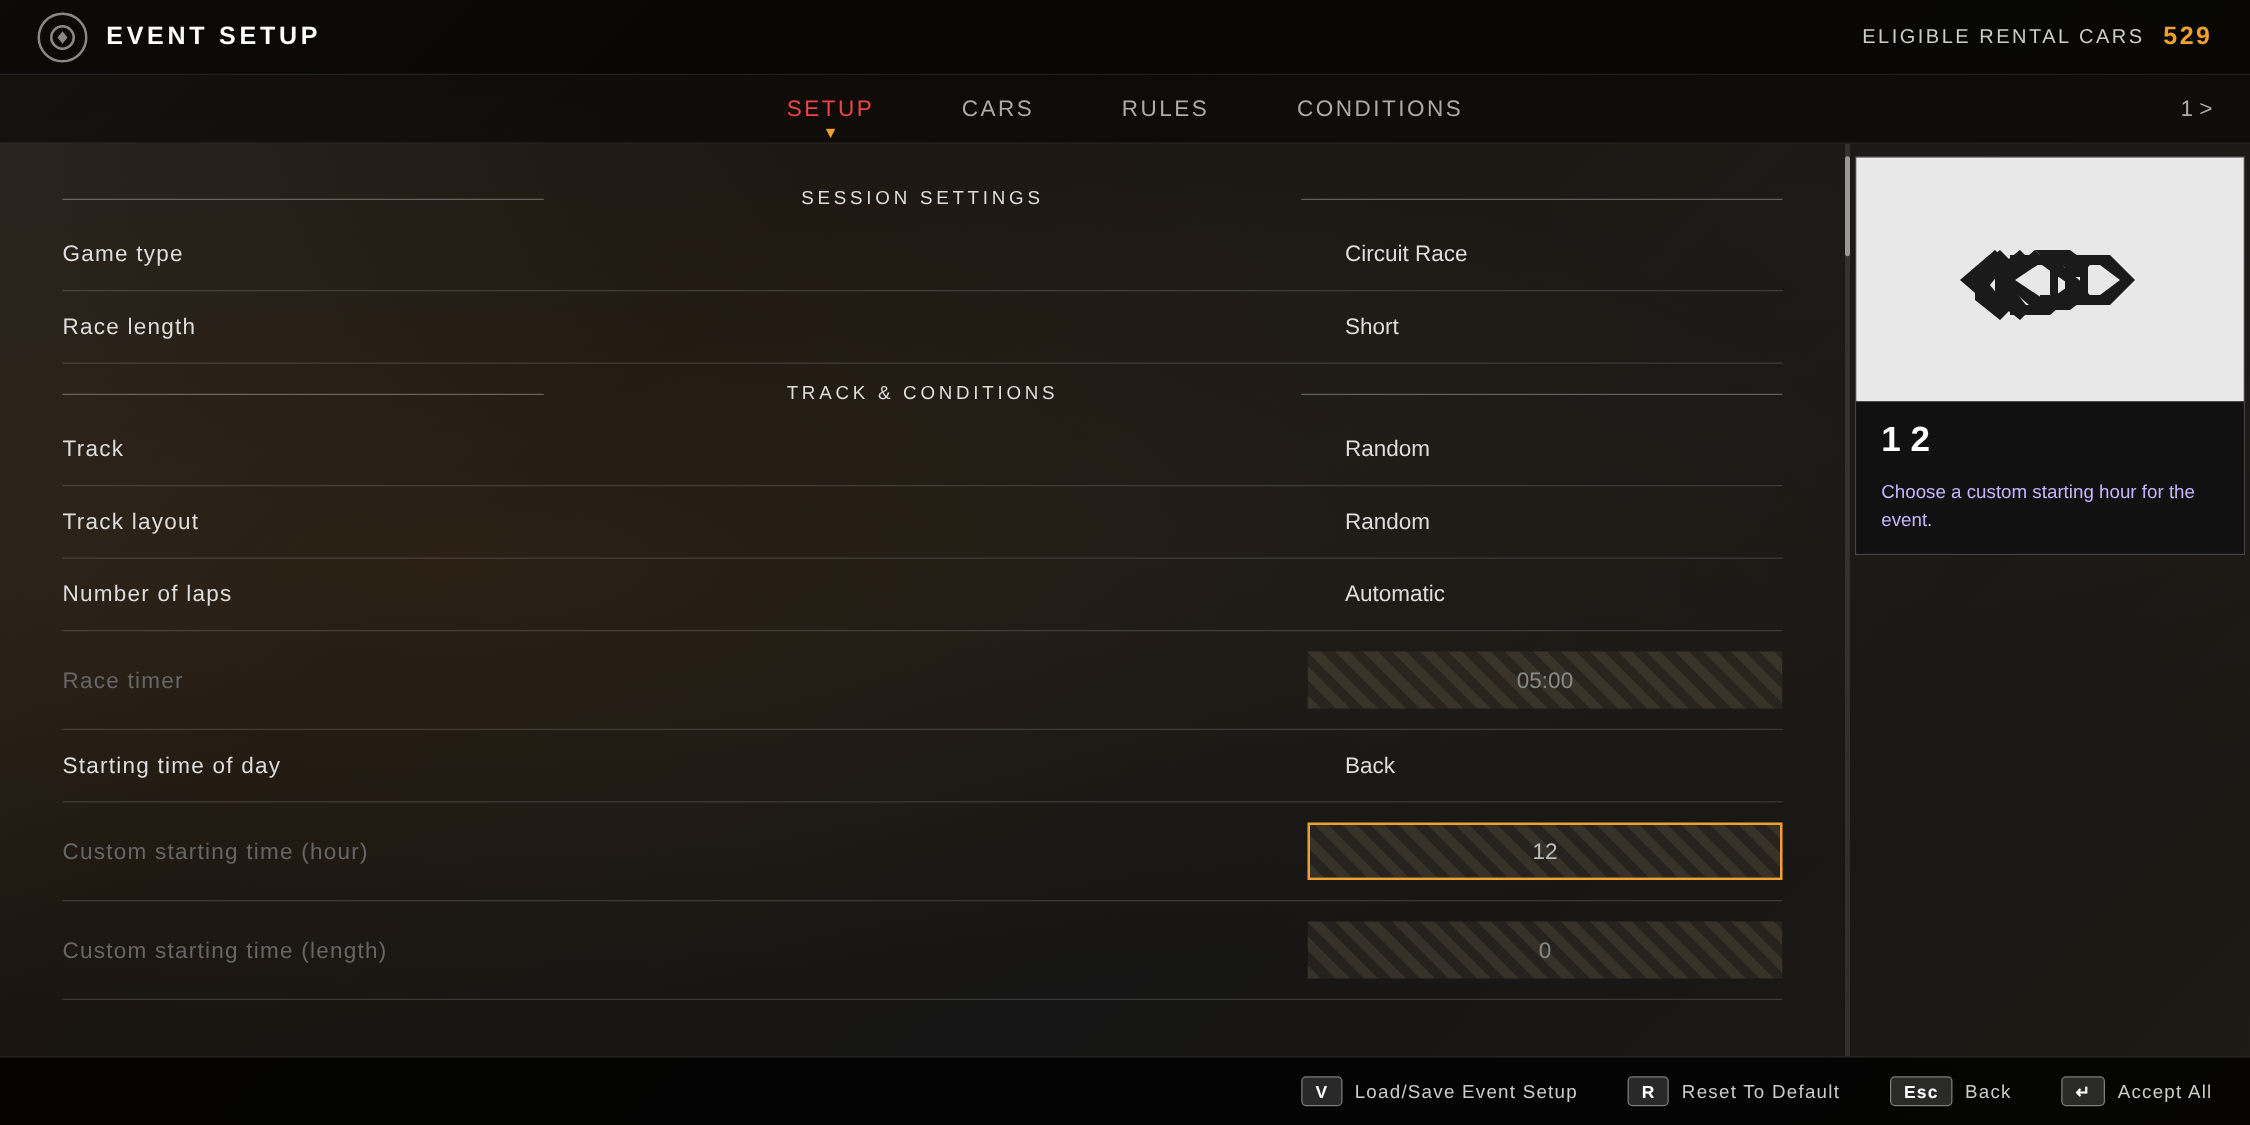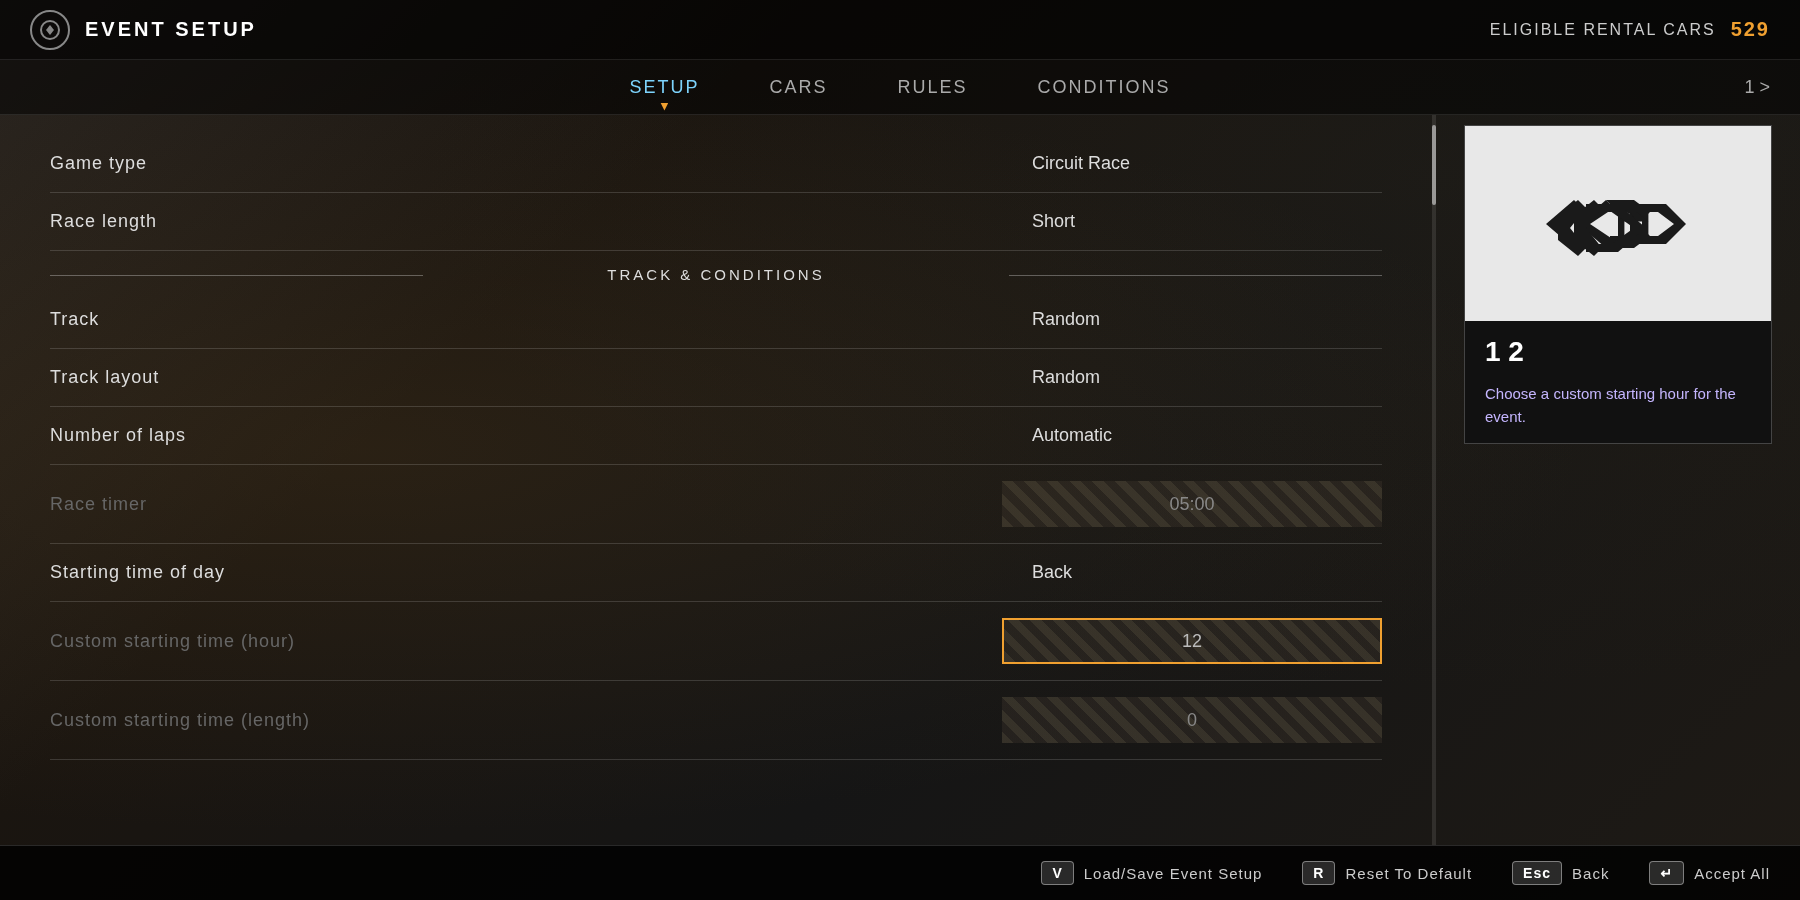--- a/index.html
+++ b/index.html
@@ -101,21 +101,21 @@
     .nav-tab {
       font-size: 18px;
       letter-spacing: 2px;
       color: #aaa;
       cursor: pointer;
       padding: 10px 5px;
       position: relative;
     }
 
     .nav-tab.active {
-      color: #7dd3fc;
+      color: #ef4444;
       text-align: center;
     }
 
     .nav-tab.active::after {
       content: '';
       position: absolute;
       bottom: -3px;
       left: 50%;
       transform: translateX(-50%);
       width: 8px;
@@ -259,22 +259,22 @@
       position: absolute;
       top: 10px;
       width: 4px;
       height: 80px;
       background: rgba(255,255,255,0.5);
       border-radius: 2px;
     }
 
     
     .info-panel {
-      width: 364px;
-      padding: 10px 28px;
+      width: 320px;
+      padding: 10px 4px;
       display: flex;
       flex-direction: column;
     }
 
     .info-card {
       background: #222;
       border: 1px solid #444;
       margin-bottom: 15px;
     }
 
@@ -396,20 +396,23 @@
   </div>
   <div class="nav-right-arrows">
     <span>1 &gt;</span>
   </div>
 </div>
 
 <div class="main-content">
 
   <div class="settings-panel">
 
+    <div class="section-title">
+      <span>SESSION SETTINGS</span>
+    </div>
 
     <div class="setting-row">
       <span class="setting-label">Game type</span>
       <span class="setting-value">Circuit Race</span>
     </div>
 
 
     <div class="setting-row">
       <span class="setting-label">Race length</span>
       <span class="setting-value">Short</span>

